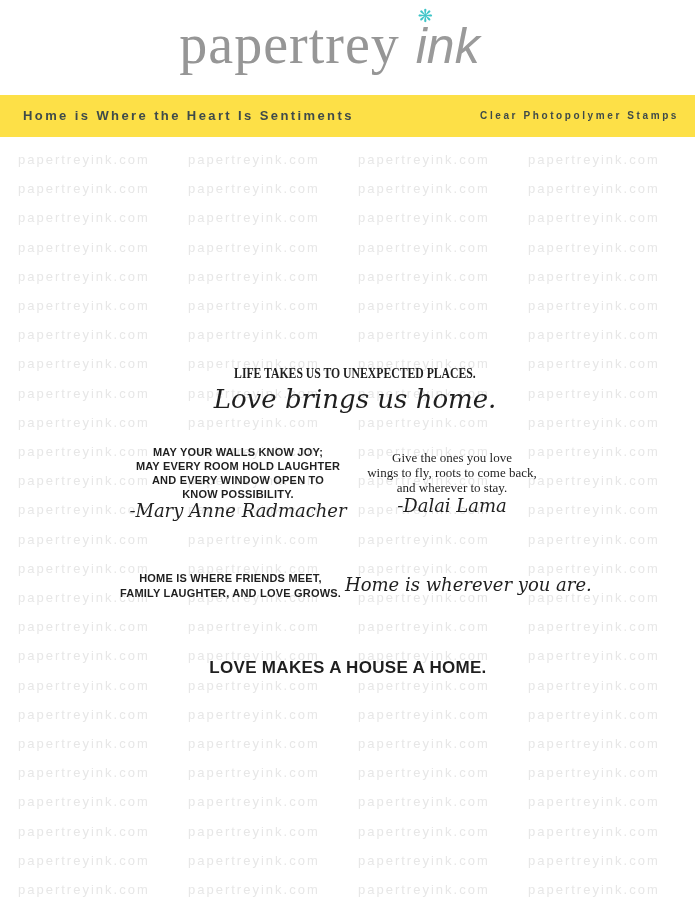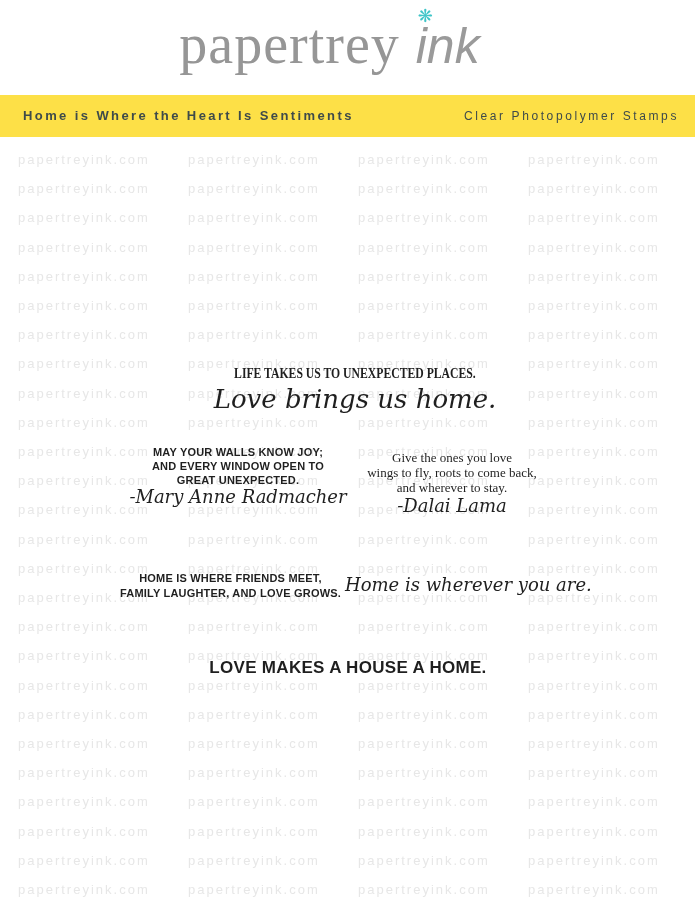--- a/index.html
+++ b/index.html
@@ -86,22 +86,22 @@
     line-height: 42px;
     font-size: 13px;
     font-weight: bold;
     letter-spacing: 2.4px;
     color: #3e4a4a;
   }
   .banner-type {
     position: absolute;
     right: 16px; top: 0;
     line-height: 42px;
-    font-size: 12px;
-    font-weight: normal;
+    font-size: 10px;
+    font-weight: bold;
     letter-spacing: 2.6px;
     color: #3e4a4a;
   }
 
   
   .stamp {
     position: absolute;
     z-index: 1;
     color: #1f1f1f;
     text-align: center;
@@ -207,22 +207,23 @@
     <span class="banner-type">Clear Photopolymer Stamps</span>
   </div>
 
   <div class="stamp" id="stamp-life">
     <div><span class="life-caps">LIFE TAKES US TO UNEXPECTED PLACES.</span></div>
     <div class="script life-script">Love brings us home.</div>
   </div>
 
   <div class="stamp caps-sans" id="stamp-walls">
     <div>MAY YOUR WALLS KNOW JOY;</div>
+    <div>MAY EVERY ROOM HOLD LAUGHTER</div>
     <div>AND EVERY WINDOW OPEN TO</div>
-    <div>GREAT UNEXPECTED.</div>
+    <div>KNOW POSSIBILITY.</div>
     <div class="attribution">-Mary Anne Radmacher</div>
   </div>
 
   <div class="stamp serif-book" id="stamp-give">
     <div>Give the ones you love</div>
     <div>wings to fly, roots to come back,</div>
     <div>and wherever to stay.</div>
     <div class="attribution">-Dalai Lama</div>
   </div>
 

